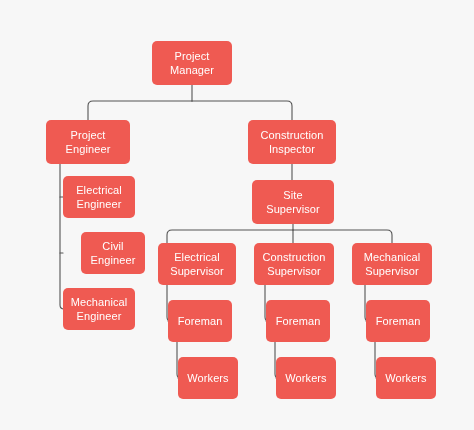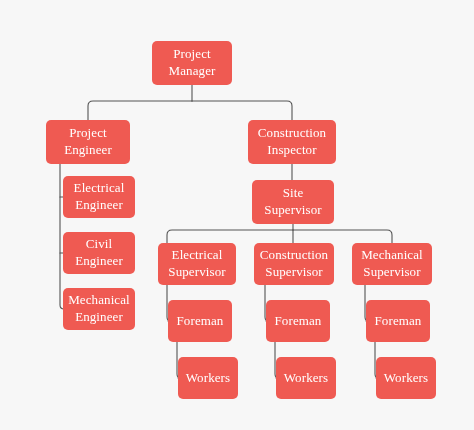--- a/index.html
+++ b/index.html
@@ -13,27 +13,26 @@
   #links{position:absolute;left:0;top:0;width:474px;height:430px;}
   .node{
     position:absolute;
     background:#ef5a52;
     border-radius:5px;
     color:#ffffff;
     display:flex;
     align-items:center;
     justify-content:center;
     text-align:center;
-    font-size:13px;
+    font-size:11px;
     line-height:1.28;
     letter-spacing:.1px;
     box-sizing:border-box;
     padding:2px 3px;
     z-index:2;
-    font-family:Liberation Serif, serif;
   }
   .node span{display:block;white-space:pre-line;}
 </style>
 </head>
 <body style="background: rgb(247, 247, 247);">
 
 <div id="chart">
 
   <svg id="links" viewBox="0 0 474 430" xmlns="http://www.w3.org/2000/svg">
     <g fill="none" stroke="#555555" stroke-width="1.1" stroke-linecap="round" stroke-linejoin="round">
@@ -72,21 +71,21 @@
 Engineer</span>
   </div>
   <div class="node" style="left: 248px; top: 120px; width: 88px; height: 44px; background: rgb(239, 90, 82); color: rgb(255, 255, 255);">
     <span>Construction
 Inspector</span>
   </div>
   <div class="node" style="left: 63px; top: 176px; width: 72px; height: 42px; background: rgb(239, 90, 82); color: rgb(255, 255, 255);">
     <span>Electrical
 Engineer</span>
   </div>
-  <div class="node" style="left: 63px; top: 232px; width: 72px; height: 42px; background: rgb(239, 90, 82); color: rgb(255, 255, 255);">
+  <div class="node" style="left: 81px; top: 232px; width: 64px; height: 42px; background: rgb(239, 90, 82); color: rgb(255, 255, 255);">
     <span>Civil
 Engineer</span>
   </div>
   <div class="node" style="left: 63px; top: 288px; width: 72px; height: 42px; background: rgb(239, 90, 82); color: rgb(255, 255, 255);">
     <span>Mechanical
 Engineer</span>
   </div>
   <div class="node" style="left: 252px; top: 180px; width: 82px; height: 44px; background: rgb(239, 90, 82); color: rgb(255, 255, 255);">
     <span>Site
 Supervisor</span>

